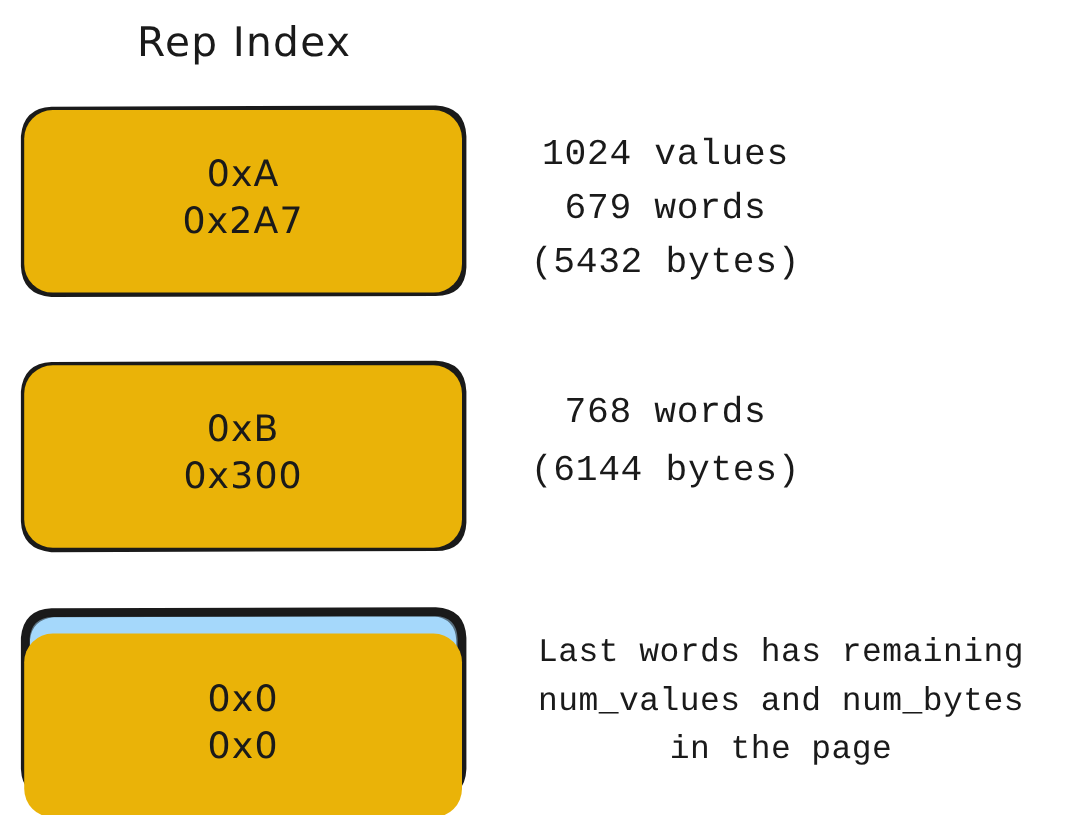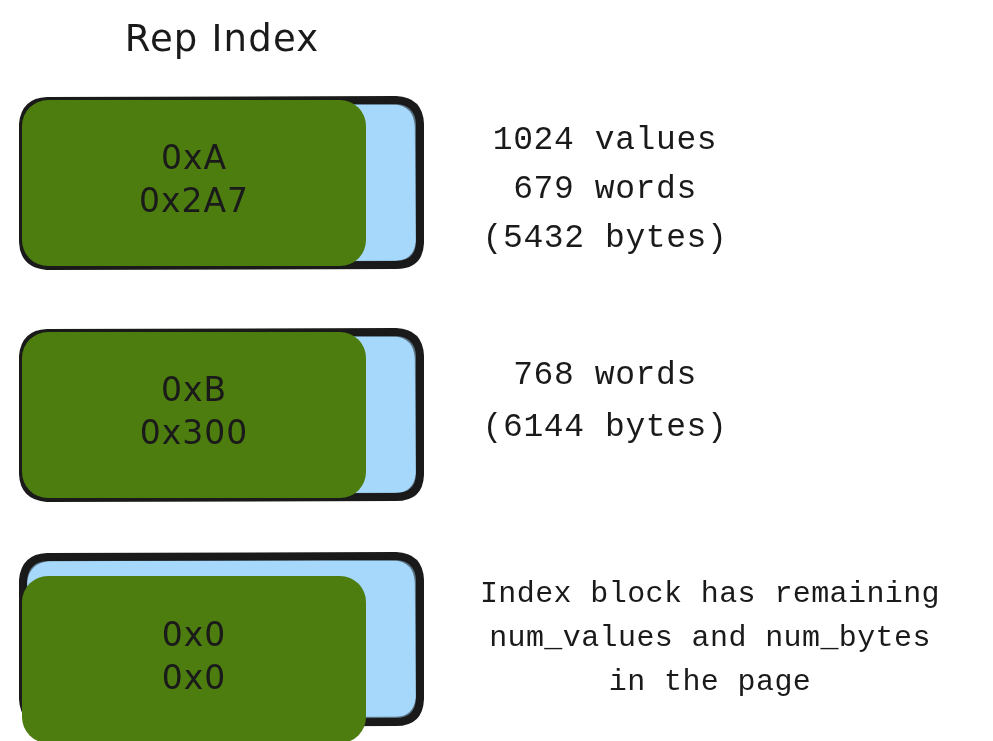--- a/index.html
+++ b/index.html
@@ -34,23 +34,23 @@
     line-height: 46px;
     letter-spacing: 1.2px;
     color: #1a1a1a;
     white-space: nowrap;
   }
 
   
   .block {
     position: absolute;
     left: 22px;
-    width: 344px;
+    width: 398px;
     box-sizing: border-box;
-    background: #4d7c0f;
+    background: #eab308;
     border-radius: 26px;
     display: flex;
     flex-direction: column;
     align-items: center;
     justify-content: center;
   }
 
   .block-line {
     font-size: 33px;
     line-height: 43px;
@@ -160,16 +160,16 @@
   <div class="ann-line">679 words</div>
   <div class="ann-line">(5432 bytes)</div>
 </div>
 
 <div class="annotation" id="annotation-2">
   <div class="ann-line">768 words</div>
   <div class="ann-line">(6144 bytes)</div>
 </div>
 
 <div class="annotation" id="annotation-3">
-  <div class="ann-line">Index block has remaining</div>
+  <div class="ann-line">Last words has remaining</div>
   <div class="ann-line">num_values and num_bytes</div>
   <div class="ann-line">in the page</div>
 </div>
 
 </body></html>

